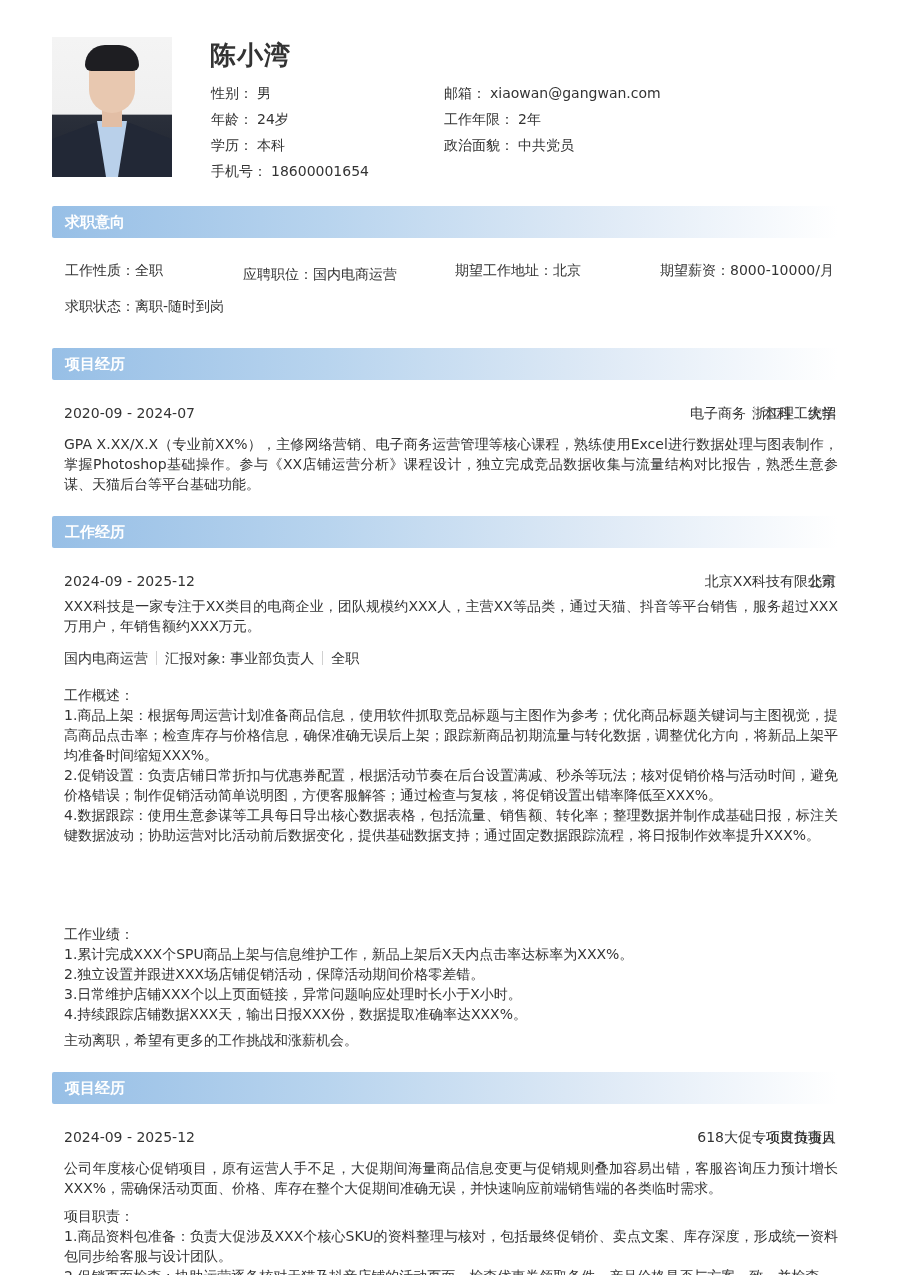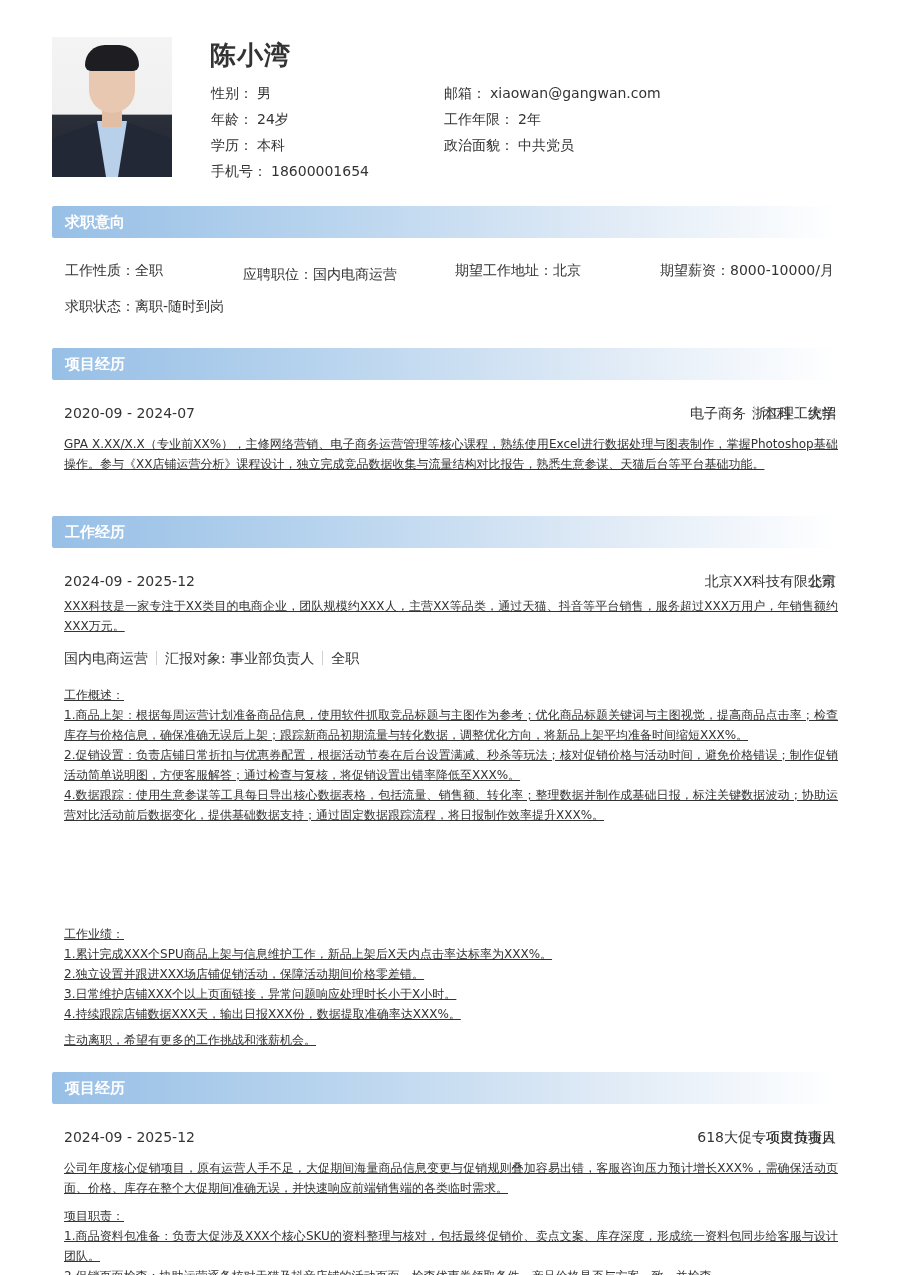--- a/index.html
+++ b/index.html
@@ -53,23 +53,22 @@
     border-radius: 2px 0 0 2px;
   }
   .sec-head span {
     position: absolute; left: 13px; top: 0; line-height: 32px;
     color: #ffffff; font-weight: bold; font-size: 15px;
   }
 
   .abs { position: absolute; white-space: nowrap; font-size: 14px; color: #333; }
   .para {
     position: absolute; left: 64px; width: 774px;
-    font-size: 12px; line-height: 20px; color: #333;
+    font-size: 14px; line-height: 20px; color: #333;
     text-align: justify;
-    text-decoration: underline;
   }
   .para div { min-height: 20px; }
 
   .job-row { position: absolute; left: 64px; width: 772px; height: 20px; line-height: 20px; font-size: 14px; }
   .job-row .c-left { position: absolute; left: 0; }
   .job-row .c-mid { position: absolute; left: 0; width: 772px; text-align: right; }
   .job-row .c-right { position: absolute; right: 0; }
 
   .tags { font-size: 14px; }
   .tags .sep { display: inline-block; width: 1px; height: 14px; background: #d0d0d0; margin: 0 8px; vertical-align: -2px; }

